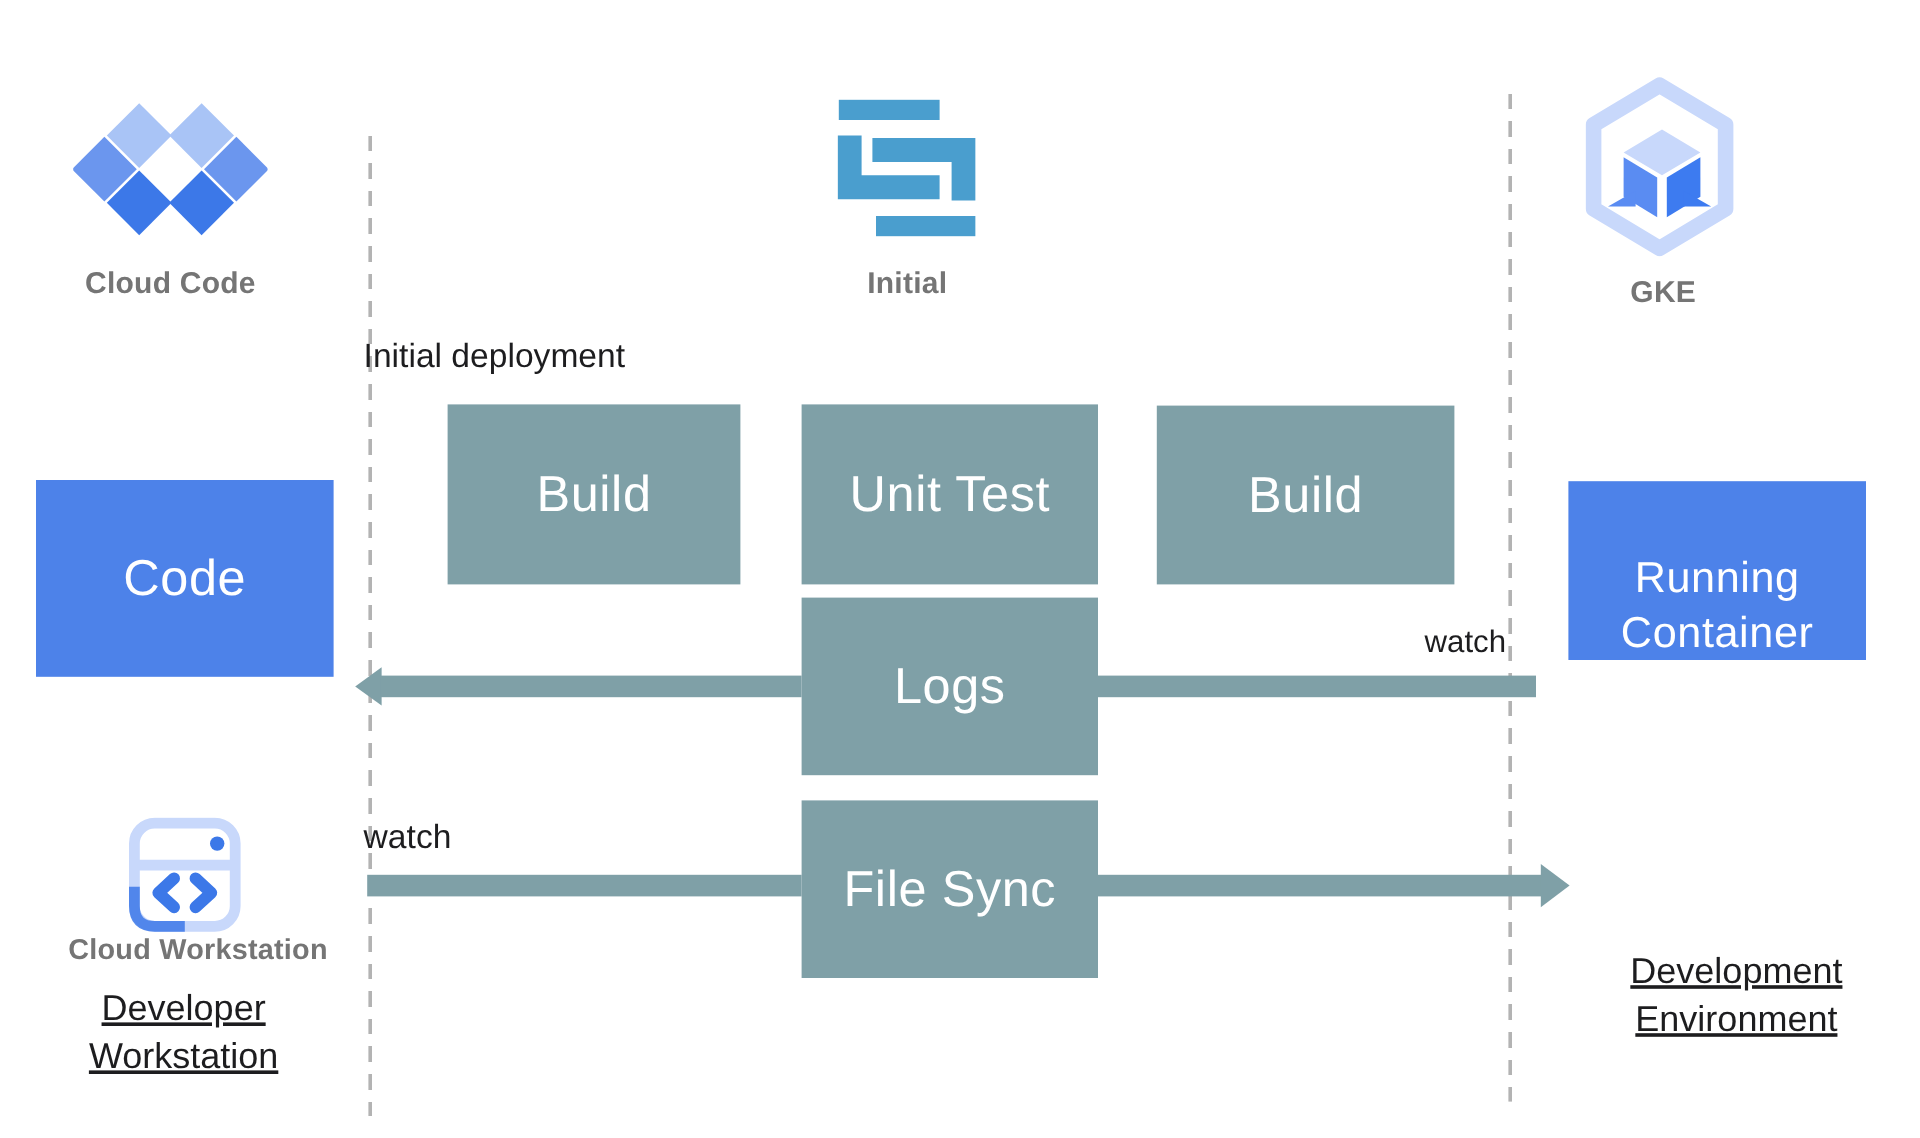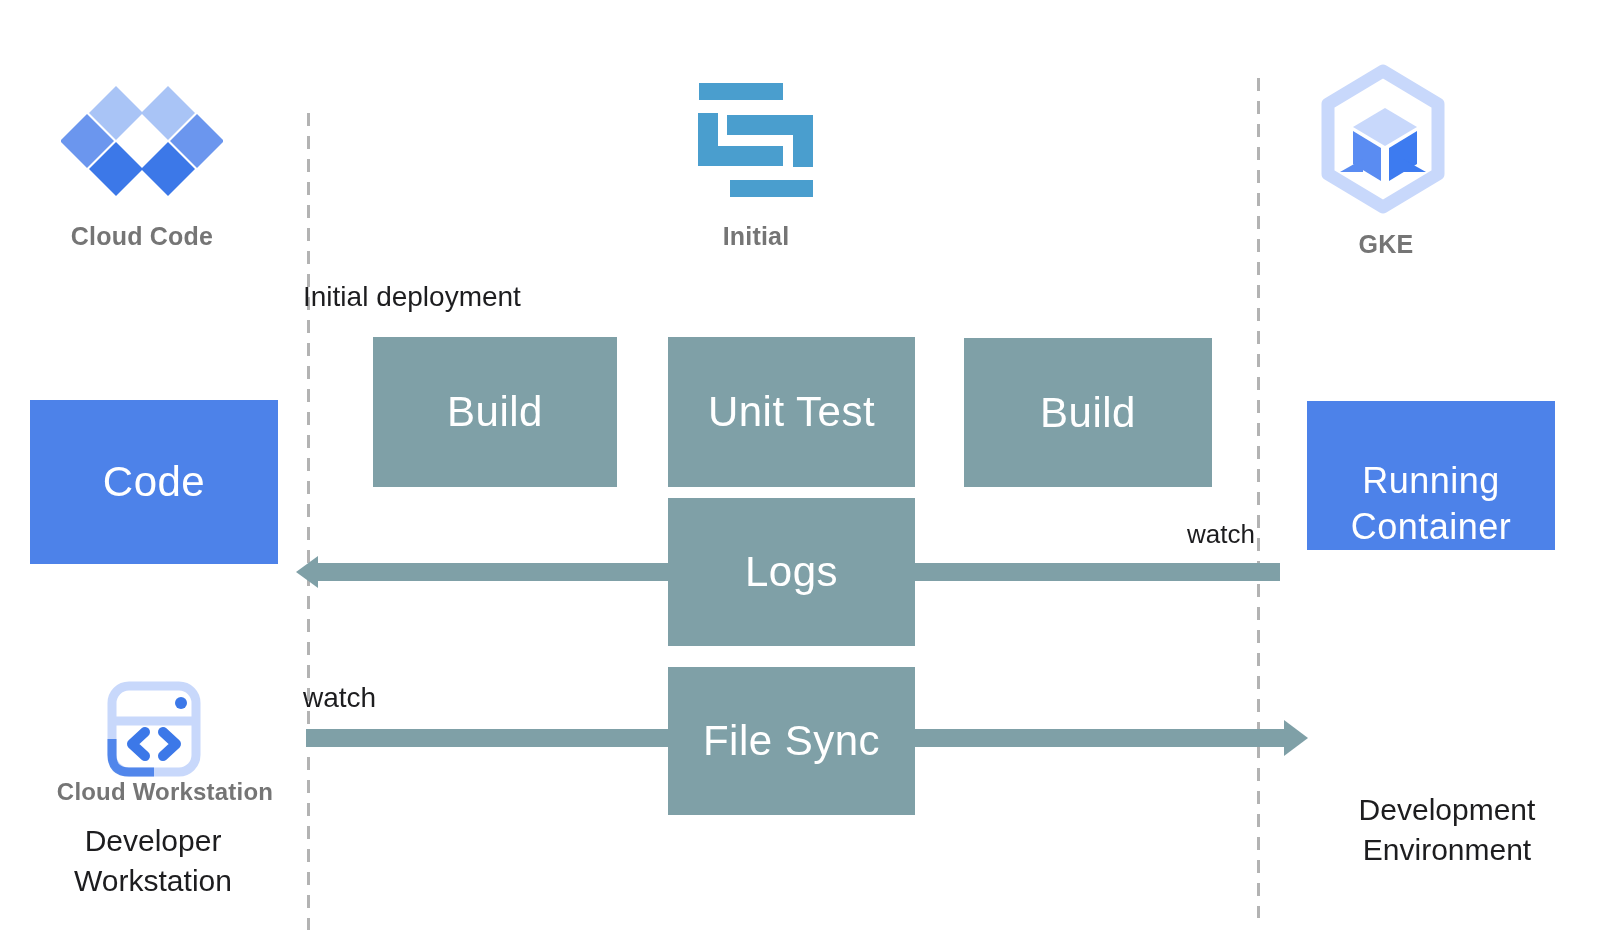--- a/index.html
+++ b/index.html
@@ -36,21 +36,21 @@
     border-right:22px solid var(--process-teal,#7fa0a7);
   }
   .head-right{
     position:absolute;width:0;height:0;
     border-top:18px solid transparent;border-bottom:18px solid transparent;
     border-left:24px solid var(--process-teal,#7fa0a7);
   }
   .anno{position:absolute;color:var(--text-black,#1d1d1f);font-size:28px;white-space:nowrap;}
   .footer-text{
     position:absolute;color:var(--text-black,#1d1d1f);font-size:30px;line-height:40px;
-    text-align:center;transform:translateX(-50%);white-space:nowrap;
+    text-align:center;transform:translateX(-50%);white-space:nowrap;text-decoration:underline;
   }
 </style>
 </head>
 <body>
 
 <div class="vdash" style="left:307px;top:113px;height:817px;"></div>
 <div class="vdash" style="left:1257px;top:78px;height:840px;"></div>
 
 <div class="abs" style="left:61px;top:85px;width:162px;height:112px;">
   <svg width="162" height="112" viewBox="0 0 162 110">

